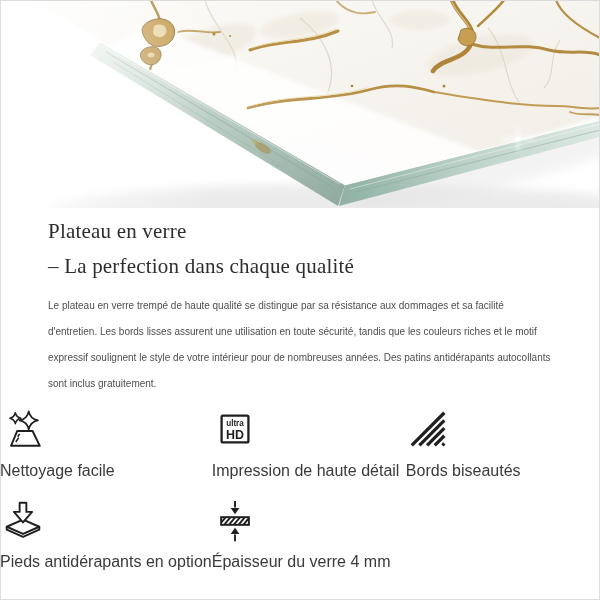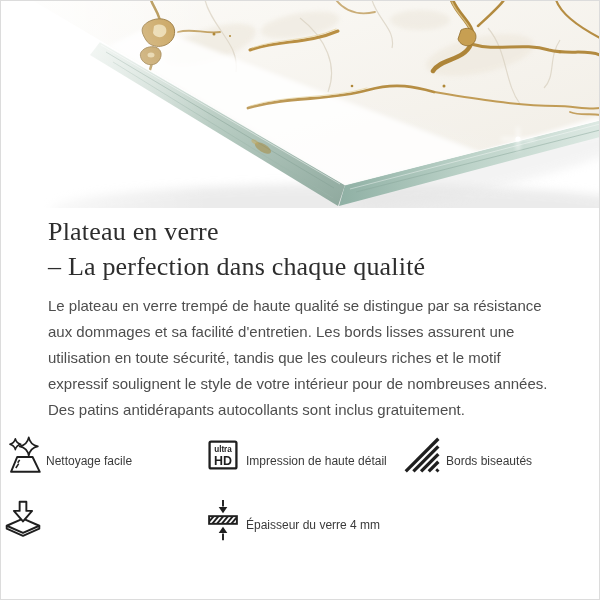--- a/index.html
+++ b/index.html
@@ -7,34 +7,34 @@
     width:600px;height:600px;background:#ffffff;
     font-family:"Liberation Sans",sans-serif;
     position:relative;overflow:hidden;
   }
   .frame{position:absolute;inset:0;border:1px solid #dcdcdc;pointer-events:none;z-index:10;}
   .hero{width:600px;height:208px;display:block;}
   .hero svg{display:block;}
   h1{
     margin:6px 0 0 48px;
     font-family:"Liberation Serif",serif;font-weight:400;
-    font-size:26px;line-height:35px;color:#2d2d2d;letter-spacing:.2px;
+    font-size:21px;line-height:35px;color:#2d2d2d;letter-spacing:.2px;
   }
   h1 span{display:block;}
   .desc{
     margin:9px 48px 0 48px;width:505px;
-    font-size:15px;line-height:26px;color:#4e4e4e;
+    font-size:10px;line-height:26px;color:#4e4e4e;
   }
   .features{
     display:grid;grid-template-columns:repeat(3,1fr);
     margin-top:10px;row-gap:18px;
   }
-  .feature{display:flex;flex-direction:row;align-items:center;}
+  .feature{display:flex;flex-direction:column;}
   .ficon{width:46px;height:46px;color:#1f1f1f;}
-  .flabel{margin-top:9px;font-size:12px;color:#3a3a3a;white-space:nowrap;}
+  .flabel{margin-top:9px;font-size:16px;color:#3a3a3a;white-space:nowrap;}
   .uhd-top{font-family:"Liberation Sans",sans-serif;font-size:8.5px;font-weight:600;fill:#1f1f1f;}
   .uhd-bottom{font-family:"Liberation Sans",sans-serif;font-size:13px;font-weight:800;fill:#1f1f1f;}
 </style>
 </head>
 <body>
 
 <div class="page">
 
   <div class="hero">
     <svg width="600" height="208" viewBox="0 0 600 208">
@@ -196,20 +196,21 @@
 
 
     <div class="feature">
       <svg class="ficon" viewBox="0 0 48 48">
         <g fill="none" stroke="currentColor" stroke-width="2" stroke-linejoin="round">
           <path d="M24,22.5 L41,30 L24,37.5 L7,30 Z"></path>
           <path d="M7,30 L7,33 L24,40.5 L41,33 L41,30"></path>
         </g>
         <path d="M20.5,5 L27.5,5 L27.5,14.5 L33.5,14.5 L24,25.5 L14.5,14.5 L20.5,14.5 Z" fill="#ffffff" stroke="currentColor" stroke-width="2" stroke-linejoin="round"></path>
       </svg>
+      <div class="flabel">Pieds antidérapants en option</div>
     </div>
 
     <div class="feature">
       <svg class="ficon" viewBox="0 0 48 48">
         <defs>
             <clipPath id="barClip">
               <rect x="9.5" y="20" width="29" height="8"></rect>
             </clipPath>
           </defs>
         <g clip-path="url(#barClip)" stroke="currentColor" stroke-width="2">

